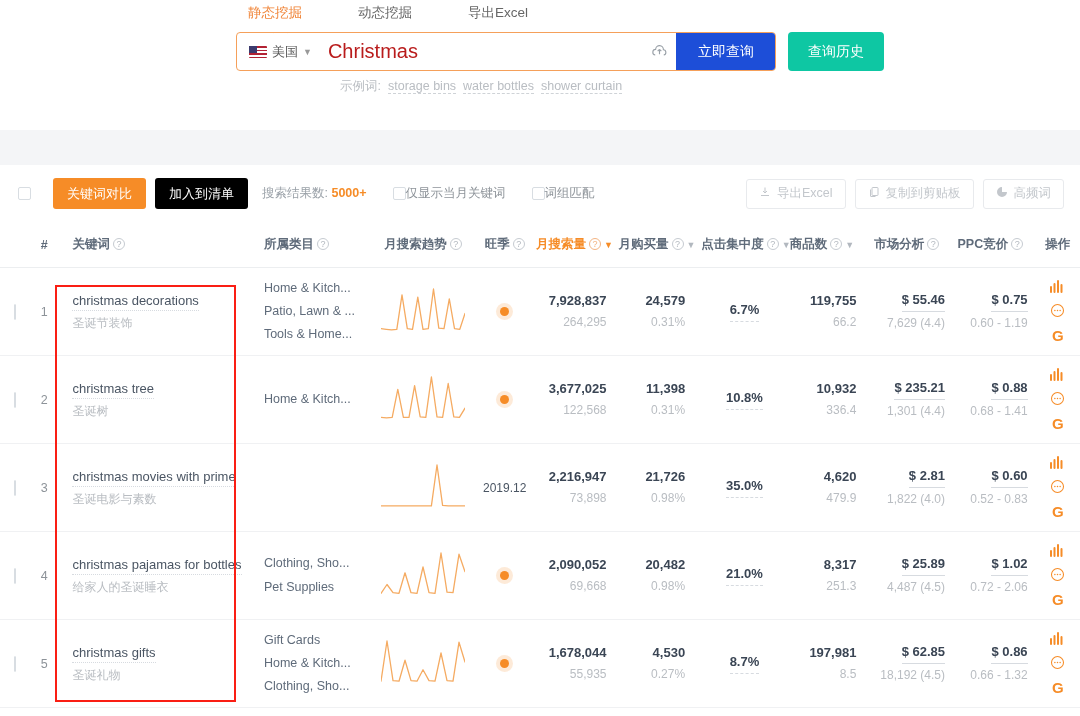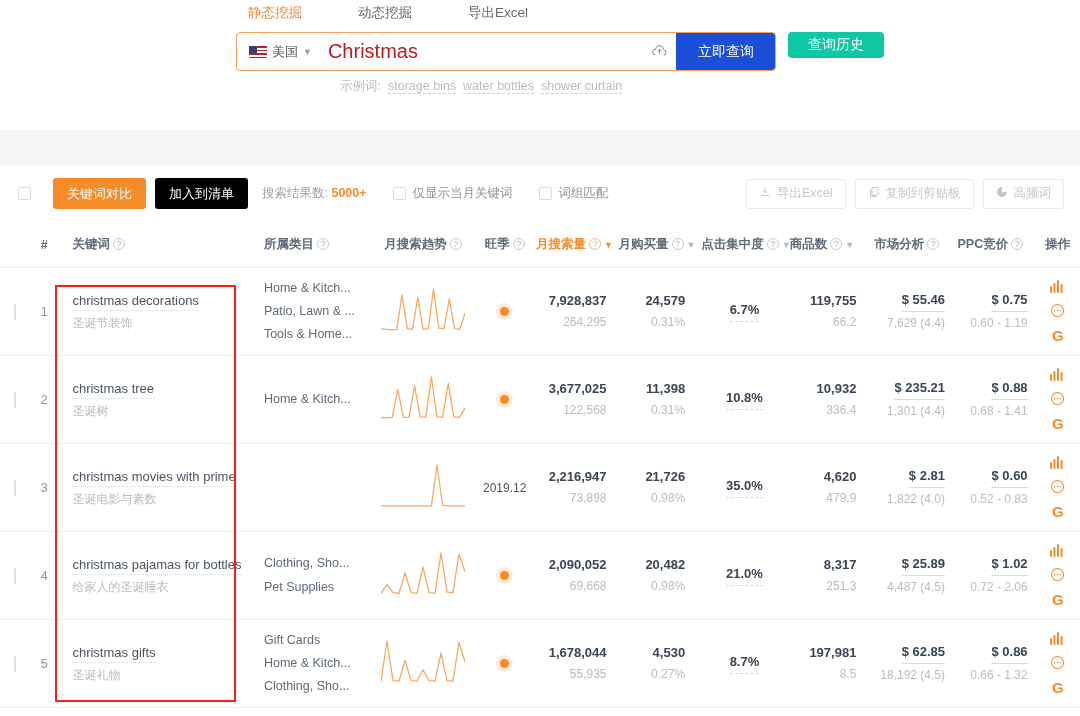--- a/index.html
+++ b/index.html
@@ -67,21 +67,21 @@
     color: #9aa1a8; cursor: pointer;
   }
   .btn-search {
     background: #1d4ed8; color: #fff; border: 0;
     height: 39px; padding: 0 22px; font-size: 14px; cursor: pointer;
     border-radius: 0 3px 3px 0; margin: -1px -1px -1px 0;
     font-family: "Liberation Sans", sans-serif; white-space: nowrap;
   }
   .btn-history {
     background: #0ec7a3; color: #fff; border: 0;
-    height: 26px; padding: 0 20px; font-size: 14px; cursor: pointer;
+    height: 39px; padding: 0 20px; font-size: 14px; cursor: pointer;
     border-radius: 4px; font-family: "Liberation Sans", sans-serif;
     white-space: nowrap;
   }
   .examples {
     position: absolute; left: 340px; top: 78px;
     font-size: 12.5px; color: #b9bdc2;
     display: flex; align-items: center; gap: 7px;
   }
   .examples .ex {
     color: #b9bdc2; border-bottom: 1px dashed #cfd3d7; cursor: pointer;
@@ -106,21 +106,21 @@
   .btn-addlist {
     background: #000000; color: #fff; border: 0; border-radius: 3px;
     height: 31px; padding: 0 14px; font-size: 13px; cursor: pointer;
     margin-left: 9px; font-family: "Liberation Sans", sans-serif;
   }
   .result-count {
     margin-left: 14px; font-size: 12.5px; color: #9aa1a8; white-space: nowrap;
   }
   .result-count b { color: #f68c27; font-weight: 700; }
   .chk-opt {
-    display: flex; align-items: center; gap: 7px;
+    display: flex; align-items: center; gap: 0;
     margin-left: 26px; font-size: 12.5px; color: #8d9399;
     cursor: pointer; white-space: nowrap;
   }
   .right-actions {
     position: absolute; right: 16px; top: 50%; transform: translateY(-50%);
     display: flex; gap: 9px;
   }
   .gbtn {
     display: flex; align-items: center; gap: 6px;
     border: 1px solid #e8eaed; border-radius: 3px; background: #fff;

